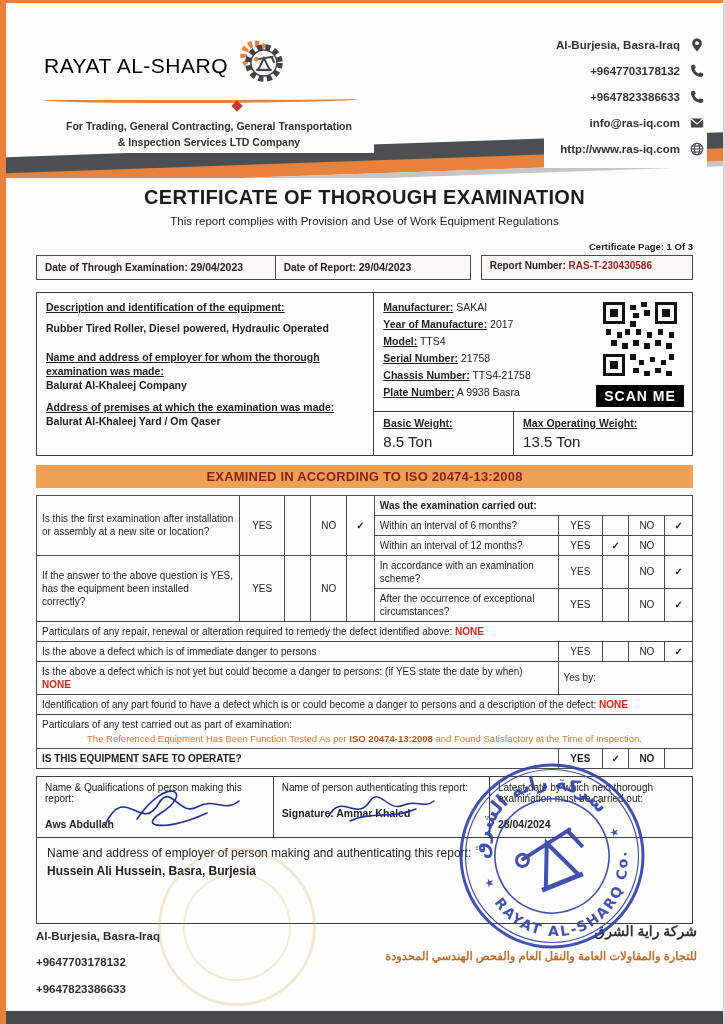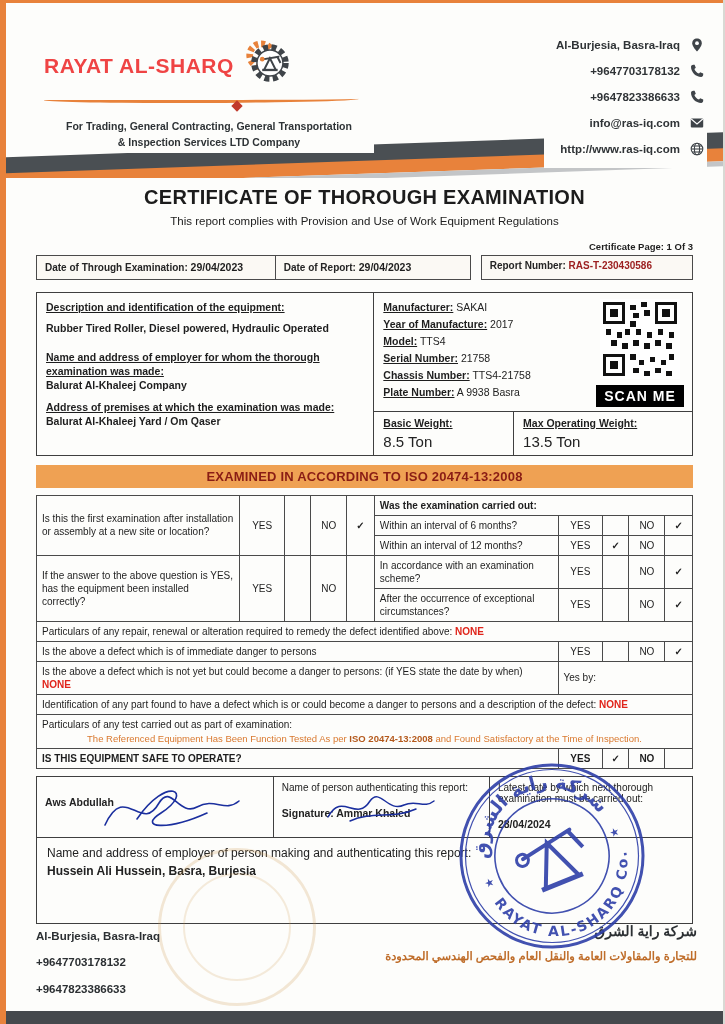--- a/index.html
+++ b/index.html
@@ -14,21 +14,21 @@
 
   
   .header { position:relative; height:178px; overflow:hidden; }
   .stripe { position:absolute; left:-30px; width:820px; z-index:0; }
   .stripe-dark   { top:144px; height:17px; background:#4a4f53; transform:rotate(-2deg); }
   .stripe-orange { top:160px; height:13px; background:#e8823b; transform:rotate(-2deg); }
   .stripe-gray   { top:173px; height:5px;  background:#c3c5c7; transform:rotate(-2deg); }
 
   .logo-block { position:absolute; top:38px; left:38px; z-index:2; width:330px; }
   .logo-row { display:flex; align-items:center; gap:8px; }
-  .logo-en { font-size:21px; font-weight:bold; color:#ef4444; letter-spacing:.5px; white-space:nowrap; }
+  .logo-en { font-size:21px; font-weight:normal; color:#000000; letter-spacing:.5px; white-space:nowrap; }
   .logo-ar { font-size:26px; font-weight:bold; color:#3a3f44; white-space:nowrap; }
   .swoosh { margin-top:2px; width:315px; height:7px; border-bottom:3px solid #e8823b; border-radius:0 0 60% 40%; position:relative; }
   .diamond { position:absolute; right:118px; top:6px; width:8px; height:8px; background:#c0392b; transform:rotate(45deg); }
   .tagline { margin-top:14px; background:#fdfdfb; padding:2px 4px; font-size:10.5px; font-weight:bold; color:#2e3336; text-align:center; line-height:1.5; position:relative; z-index:2; }
 
   .contacts { position:absolute; top:28px; right:16px; z-index:2; background:#fdfdfb; padding:4px 2px 6px 12px; }
   .contact { display:flex; align-items:center; justify-content:flex-end; gap:9px; height:26px; font-size:11.5px; color:#2f3336; font-weight:bold; }
   .c-icon { width:16px; height:16px; display:inline-flex; align-items:center; justify-content:center; color:#3f4449; }
   .c-icon svg { width:14px; height:14px; }
 
@@ -408,20 +408,21 @@
         <td class="yn-b">YES</td>
         <td class="chk">✓</td>
         <td class="yn-b">NO</td>
         <td class="chk"></td>
       </tr>
     </tbody>
       </table>
 
     <div class="sig-row">
       <div class="sig-cell sc1">
+        <div>Name &amp; Qualifications of person making this report:</div>
         <div class="sig-name">Aws Abdullah</div>
         <svg class="sig-svg" style="left:60px; top:-4px;" width="160" height="68" viewBox="0 0 160 68">
           <g fill="none" stroke="#1b2f9e" stroke-width="1.6" stroke-linecap="round">
             <path d="M8,52 C28,8 44,62 62,30 C74,10 82,44 100,34 C118,24 128,40 142,28"></path>
             <path d="M40,46 C70,2 98,18 64,40 C40,55 70,58 110,40"></path>
           </g>
         </svg>
       </div>
       <div class="sig-cell sc2">
         <div>Name of person authenticating this report:</div>

